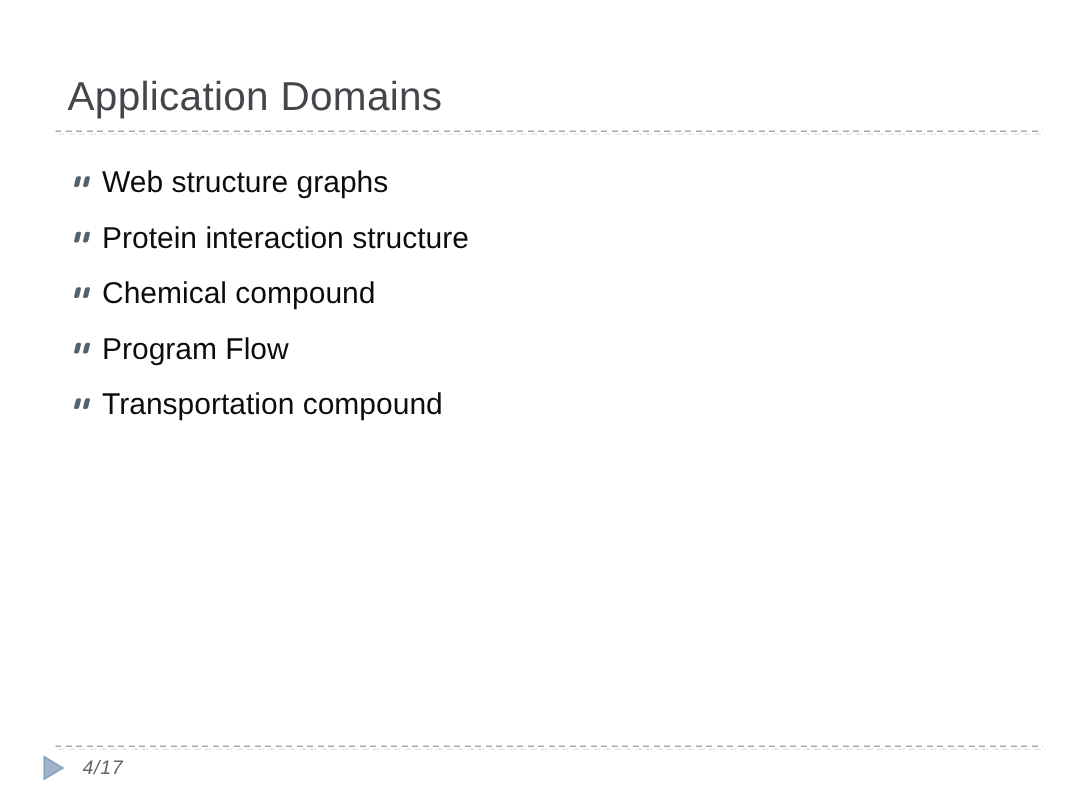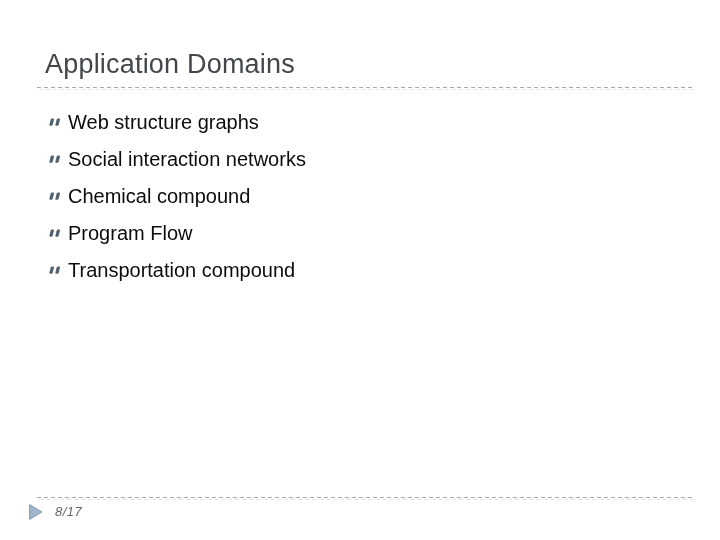--- a/index.html
+++ b/index.html
@@ -118,21 +118,21 @@
     </li>
     <li>
       <span class="bullet-icon">
         <svg width="14" height="9" viewBox="0 0 14 9">
             <g fill="#53626f" transform="skewX(-14) translate(3,0)">
               <rect x="1" y="0.5" width="3.4" height="7.2" rx="1.2"></rect>
               <rect x="7" y="0.5" width="3.4" height="7.2" rx="1.2"></rect>
             </g>
           </svg>
       </span>
-      <span class="bullet-text">Social interaction networks</span>
+      <span class="bullet-text">Protein interaction structure</span>
     </li>
     <li>
       <span class="bullet-icon">
         <svg width="14" height="9" viewBox="0 0 14 9">
             <g fill="#53626f" transform="skewX(-14) translate(3,0)">
               <rect x="1" y="0.5" width="3.4" height="7.2" rx="1.2"></rect>
               <rect x="7" y="0.5" width="3.4" height="7.2" rx="1.2"></rect>
             </g>
           </svg>
       </span>
@@ -163,15 +163,15 @@
   </ul>
 
   <div class="divider divider-footer"></div>
 
   <span class="footer-triangle">
     <svg width="16" height="18" viewBox="0 0 16 18">
         <polygon points="1.5,1.5 14,9 1.5,16.5" fill="#9db4c9" stroke="#87a0b7" stroke-width="1"></polygon>
       </svg>
   </span>
 
-  <span class="page-number">8/17</span>
+  <span class="page-number">4/17</span>
 
 </div>
 
 </body></html>

